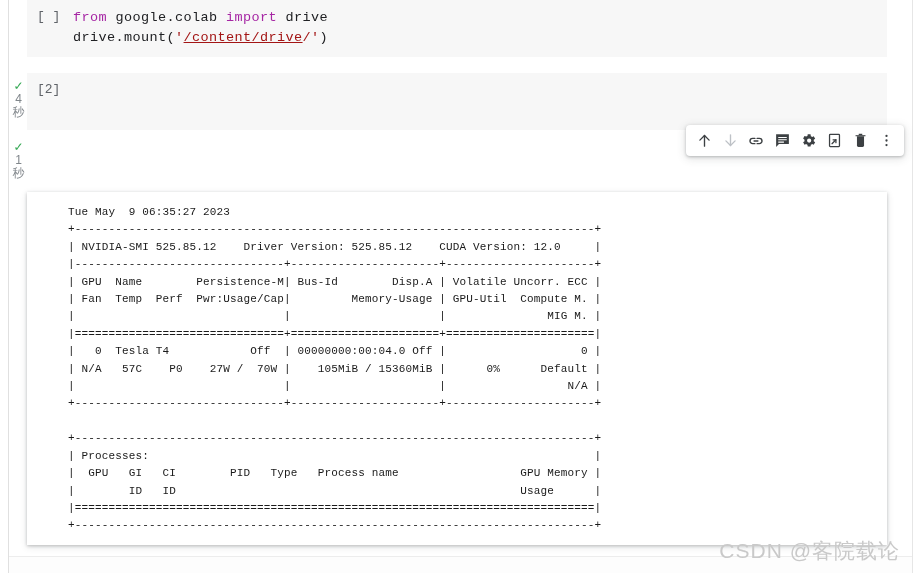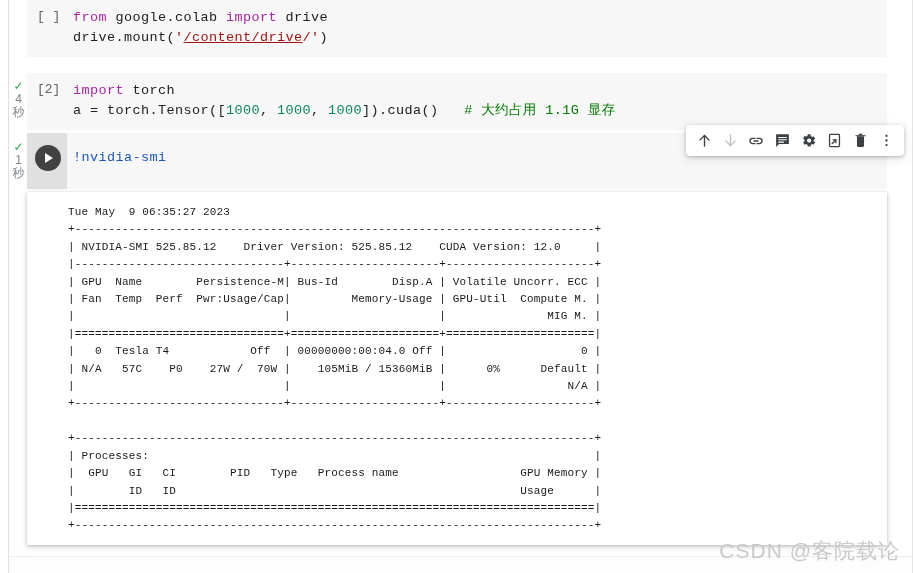--- a/index.html
+++ b/index.html
@@ -212,35 +212,28 @@
 
   <div class="status-col" style="top:79px;">
     <span class="check">✓</span>
     <span class="secs-num">4</span>
     <span class="secs-unit">秒</span>
   </div>
 
   <div class="cell" style="left:27px; top:73px; width:860px; height:57px;">
     <div class="cell-gutter"></div>
     <div class="exec-count">[2]</div>
-    <div class="code"><span class="kw">import</span><span> torch</span>
-<span>a = torch.Tensor([</span><span class="num">1000</span><span>, </span><span class="num">1000</span><span>, </span><span class="num">1000</span><span>]).cuda()   </span><span class="cmt"># 大约占用 1.1G 显存</span></div>
   </div>
 
   <div class="status-col" style="top:140px;">
     <span class="check">✓</span>
     <span class="secs-num">1</span>
     <span class="secs-unit">秒</span>
   </div>
 
-  <div class="cell" style="left:27px; top:133px; width:860px; height:56px;">
-    <div class="cell-gutter active"></div>
-    <div class="run-btn"></div>
-    <div class="code" style="top:15px;"><span class="shell">!</span><span class="shell">nvidia-smi</span></div>
-  </div>
 
   <div class="cell-toolbar">
     <div class="tb-btn">
       <span>
         <svg width="17" height="17" viewBox="0 0 24 24" fill="none" stroke="currentColor" stroke-width="1.9" stroke-linecap="round" stroke-linejoin="round">
             <line x1="12" y1="20" x2="12" y2="5"></line>
             <polyline points="5.5,11.5 12,5 18.5,11.5"></polyline>
           </svg>
       </span>
     </div>

